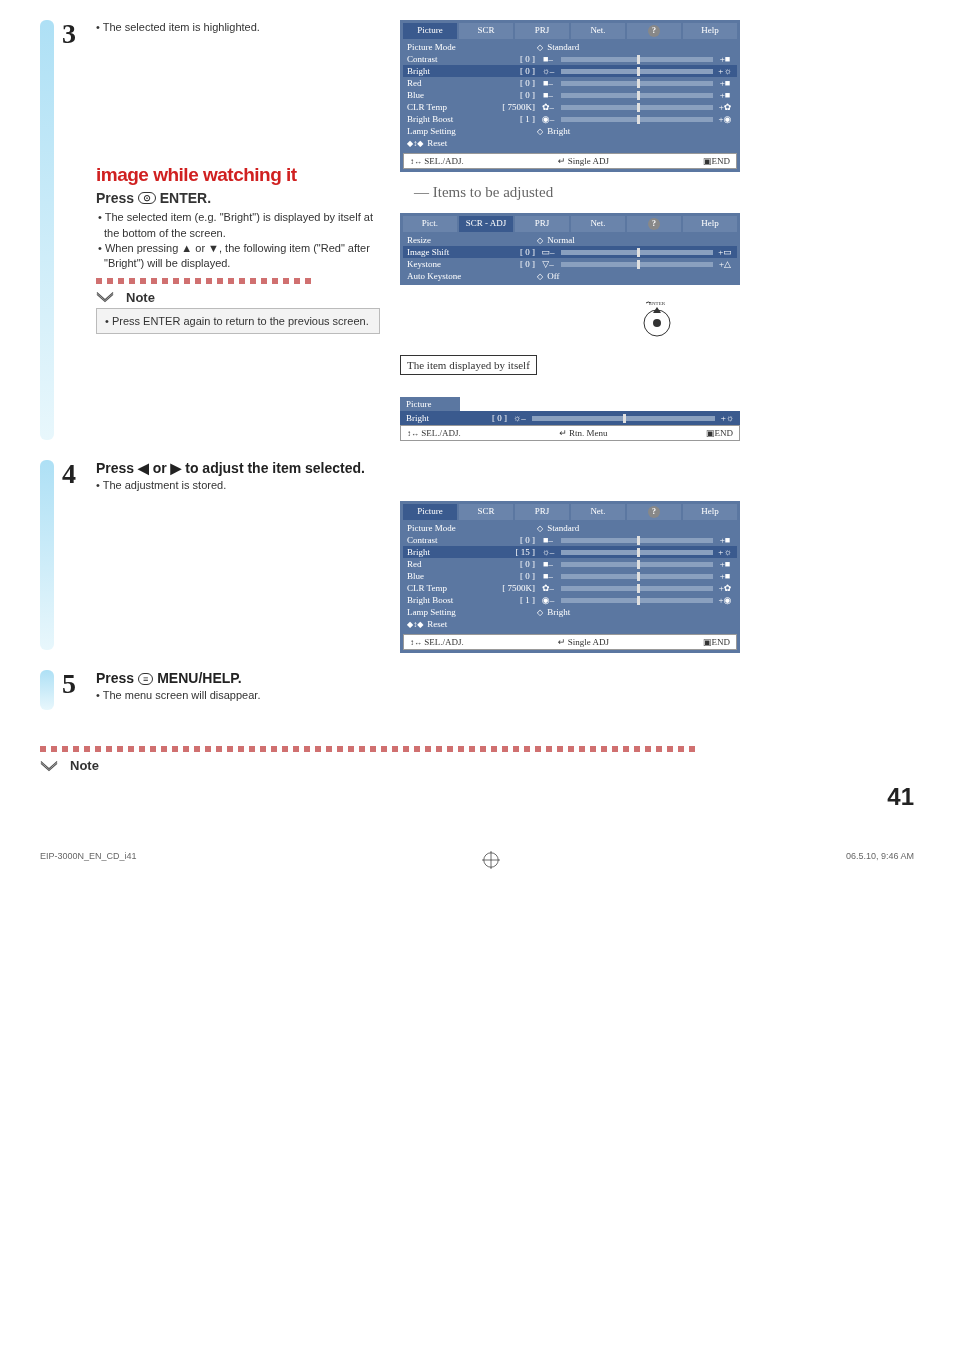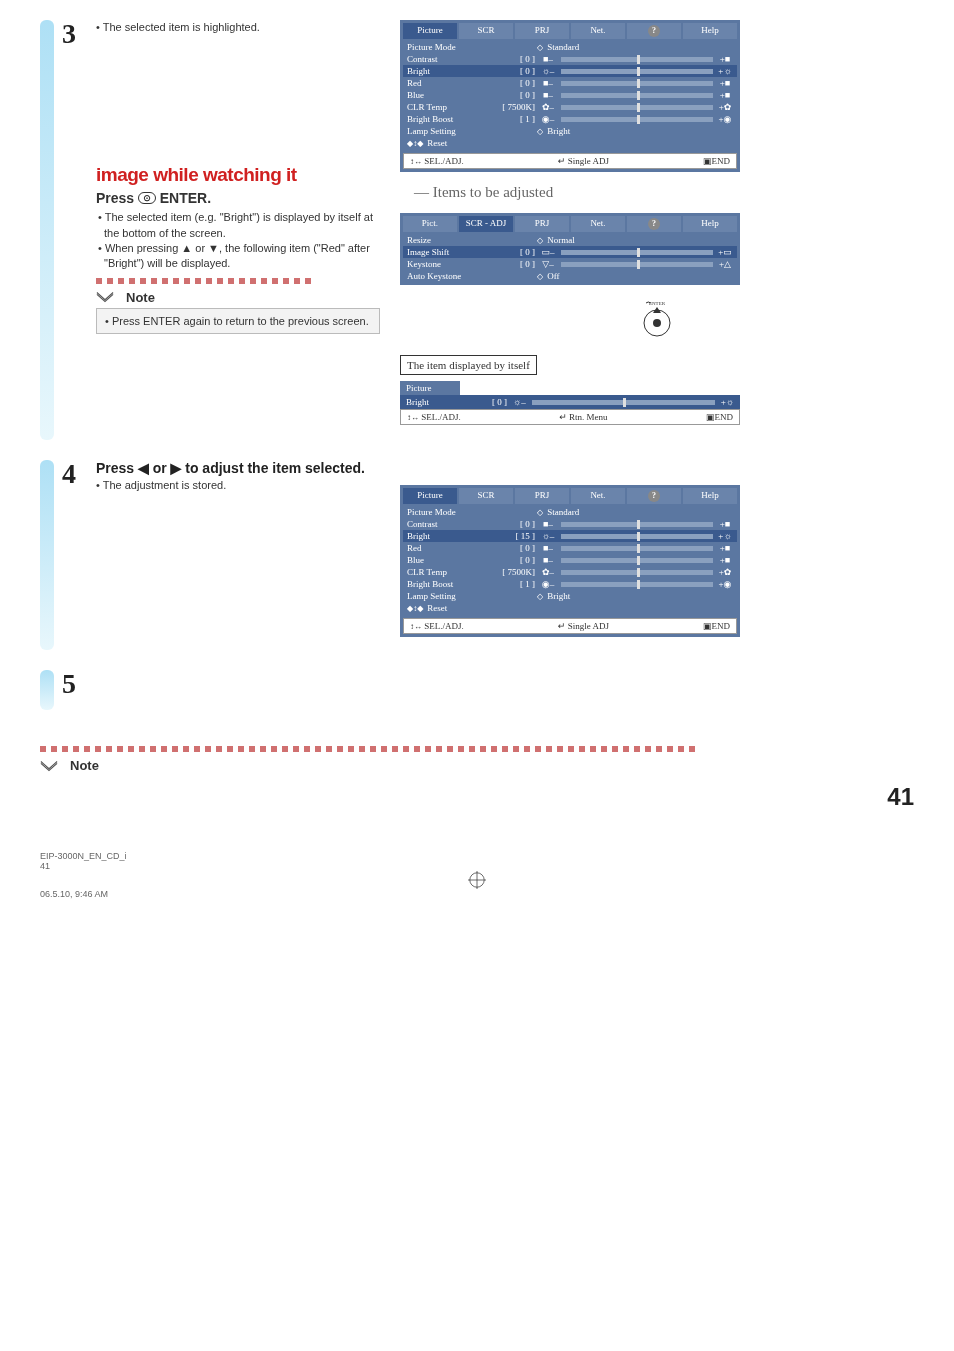--- a/index.html
+++ b/index.html
@@ -165,21 +165,21 @@
 .remote-icon {
   text-align: center;
   margin: 10px 0;
 }
 .remote-svg { width: 40px; height: 44px; }
 .item-box {
   border: 1px solid #333;
   padding: 3px 6px;
   font-size: 11px;
   display: inline-block;
-  margin-bottom: 6px;
+  margin-bottom: 22px;
 }
 .single-item-panel {
   width: 340px;
 }
 .single-title {
   background: #5b77a1;
   color: #fff;
   font-size: 9px;
   padding: 2px 6px;
   width: 60px;
@@ -224,21 +224,20 @@
   font-weight: bold;
   color: #222;
   margin-top: 10px;
 }
 .footer {
   display: flex;
   justify-content: flex-start;
   font-size: 9px;
   color: #666;
   margin-top: 40px;
-  flex-direction: column;
 }
 .reg-mark {
   width: 18px;
   height: 18px;
   margin: 0 auto;
 }
 .help-icon {
   display: inline-block;
   width: 12px;
   height: 12px;
@@ -320,20 +319,26 @@
       <div class="step-num">4</div>
       <div class="step-content">
         <div class="step-heading">Press ◀ or ▶ to adjust the item selected.</div>
         <div class="step-sub">• The adjustment is stored.</div>
       </div>
     </div>
 
     <div class="step-flex">
       <div class="gradient-bar" style="height: 40px;"></div>
       <div class="step-num">5</div>
+      <div class="step-content">
+        <div class="step-heading">
+          <span>Press </span><span class="btn-icon">≡</span><span> MENU/HELP.</span>
+        </div>
+        <div class="step-sub">• The menu screen will disappear.</div>
+      </div>
     </div>
 
   </div>
 
   <div class="right-col">
 
     <div class="osd-panel">
       <div class="osd-tabs" id="osd1-tabs">
           <div class="osd-tab active">Picture</div>
           <div class="osd-tab">SCR</div>

